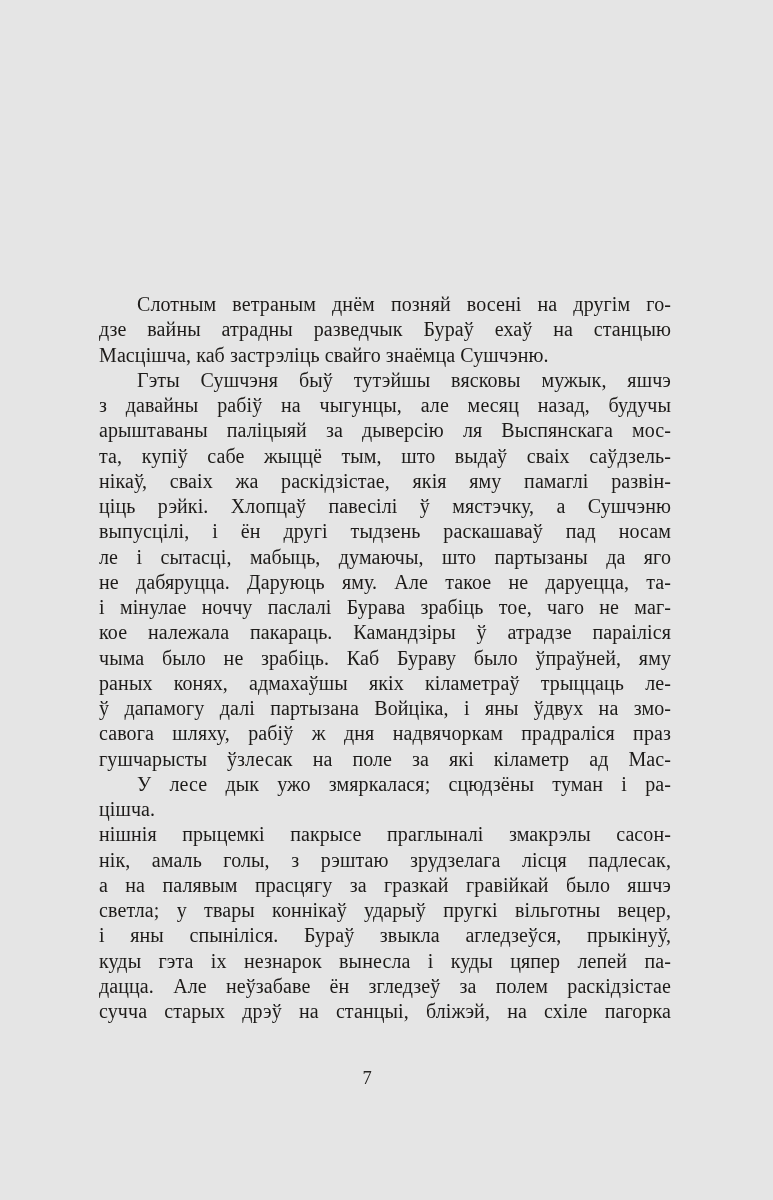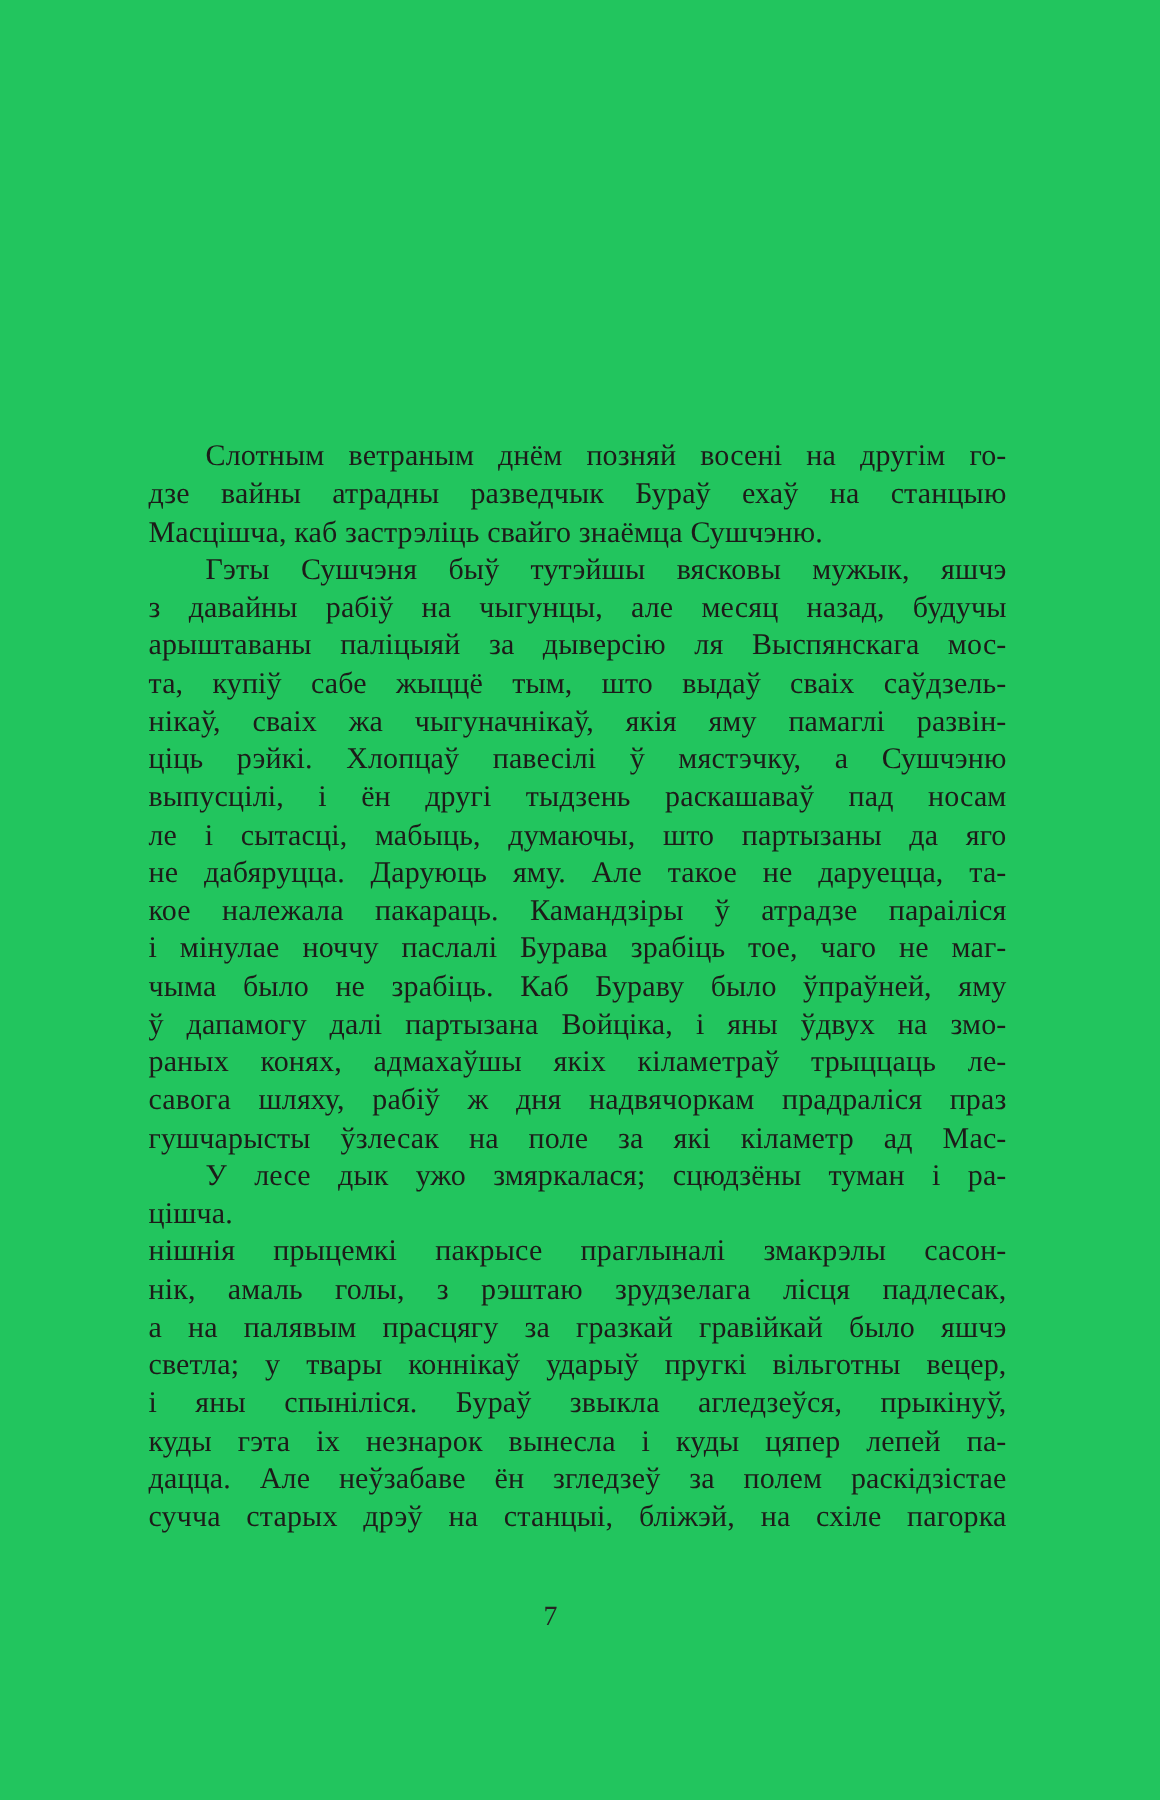--- a/index.html
+++ b/index.html
@@ -4,21 +4,21 @@
 <style>
   html, body {
     margin: 0;
     padding: 0;
     background: #ffffff;
   }
   .page {
     position: relative;
     width: 773px;
     height: 1200px;
-    background: #22c55e;
+    background: #e5e5e5;
     overflow: hidden;
     font-family: "Liberation Serif", "DejaVu Serif", serif;
     color: #1d1b19;
   }
   .text-block {
     position: absolute;
     left: 99px;
     top: 292px;
     width: 572px;
     font-size: 20px;
@@ -52,30 +52,30 @@
 
 <div class="page">
   <div class="text-block">
       <div class="line indent">Слотным ветраным днём позняй восені на другім го-</div>
       <div class="line">дзе вайны атрадны разведчык Бураў ехаў на станцыю</div>
       <div class="line last">Масцішча, каб застрэліць свайго знаёмца Сушчэню.</div>
       <div class="line indent">Гэты Сушчэня быў тутэйшы вясковы мужык, яшчэ</div>
       <div class="line">з давайны рабіў на чыгунцы, але месяц назад, будучы</div>
       <div class="line">арыштаваны паліцыяй за дыверсію ля Выспянскага мос-</div>
       <div class="line">та, купіў сабе жыццё тым, што выдаў сваіх саўдзель-</div>
-      <div class="line">нікаў, сваіх жа чыгуначнікаў, якія яму памаглі развін-</div>
+      <div class="line">нікаў, сваіх жа раскідзістае, якія яму памаглі развін-</div>
       <div class="line">ціць рэйкі. Хлопцаў павесілі ў мястэчку, а Сушчэню</div>
       <div class="line">выпусцілі, і ён другі тыдзень раскашаваў пад носам</div>
       <div class="line">ле і сытасці, мабыць, думаючы, што партызаны да яго</div>
       <div class="line">не дабяруцца. Даруюць яму. Але такое не даруецца, та-</div>
+      <div class="line">і мінулае ноччу паслалі Бурава зрабіць тое, чаго не маг-</div>
       <div class="line">кое належала пакараць. Камандзіры ў атрадзе параіліся</div>
-      <div class="line">і мінулае ноччу паслалі Бурава зрабіць тое, чаго не маг-</div>
       <div class="line">чыма было не зрабіць. Каб Бураву было ўпраўней, яму</div>
+      <div class="line">раных конях, адмахаўшы якіх кіламетраў трыццаць ле-</div>
       <div class="line">ў дапамогу далі партызана Войціка, і яны ўдвух на змо-</div>
-      <div class="line">раных конях, адмахаўшы якіх кіламетраў трыццаць ле-</div>
       <div class="line">савога шляху, рабіў ж дня надвячоркам прадраліся праз</div>
       <div class="line">гушчарысты ўзлесак на поле за які кіламетр ад Мас-</div>
       <div class="line indent">У лесе дык ужо змяркалася; сцюдзёны туман і ра-</div>
       <div class="line last">цішча.</div>
       <div class="line">нішнія прыцемкі пакрысе праглыналі змакрэлы сасон-</div>
       <div class="line">нік, амаль голы, з рэштаю зрудзелага лісця падлесак,</div>
       <div class="line">а на палявым прасцягу за гразкай гравійкай было яшчэ</div>
       <div class="line">светла; у твары коннікаў ударыў пругкі вільготны вецер,</div>
       <div class="line">і яны спыніліся. Бураў звыкла агледзеўся, прыкінуў,</div>
       <div class="line">куды гэта іх незнарок вынесла і куды цяпер лепей па-</div>

